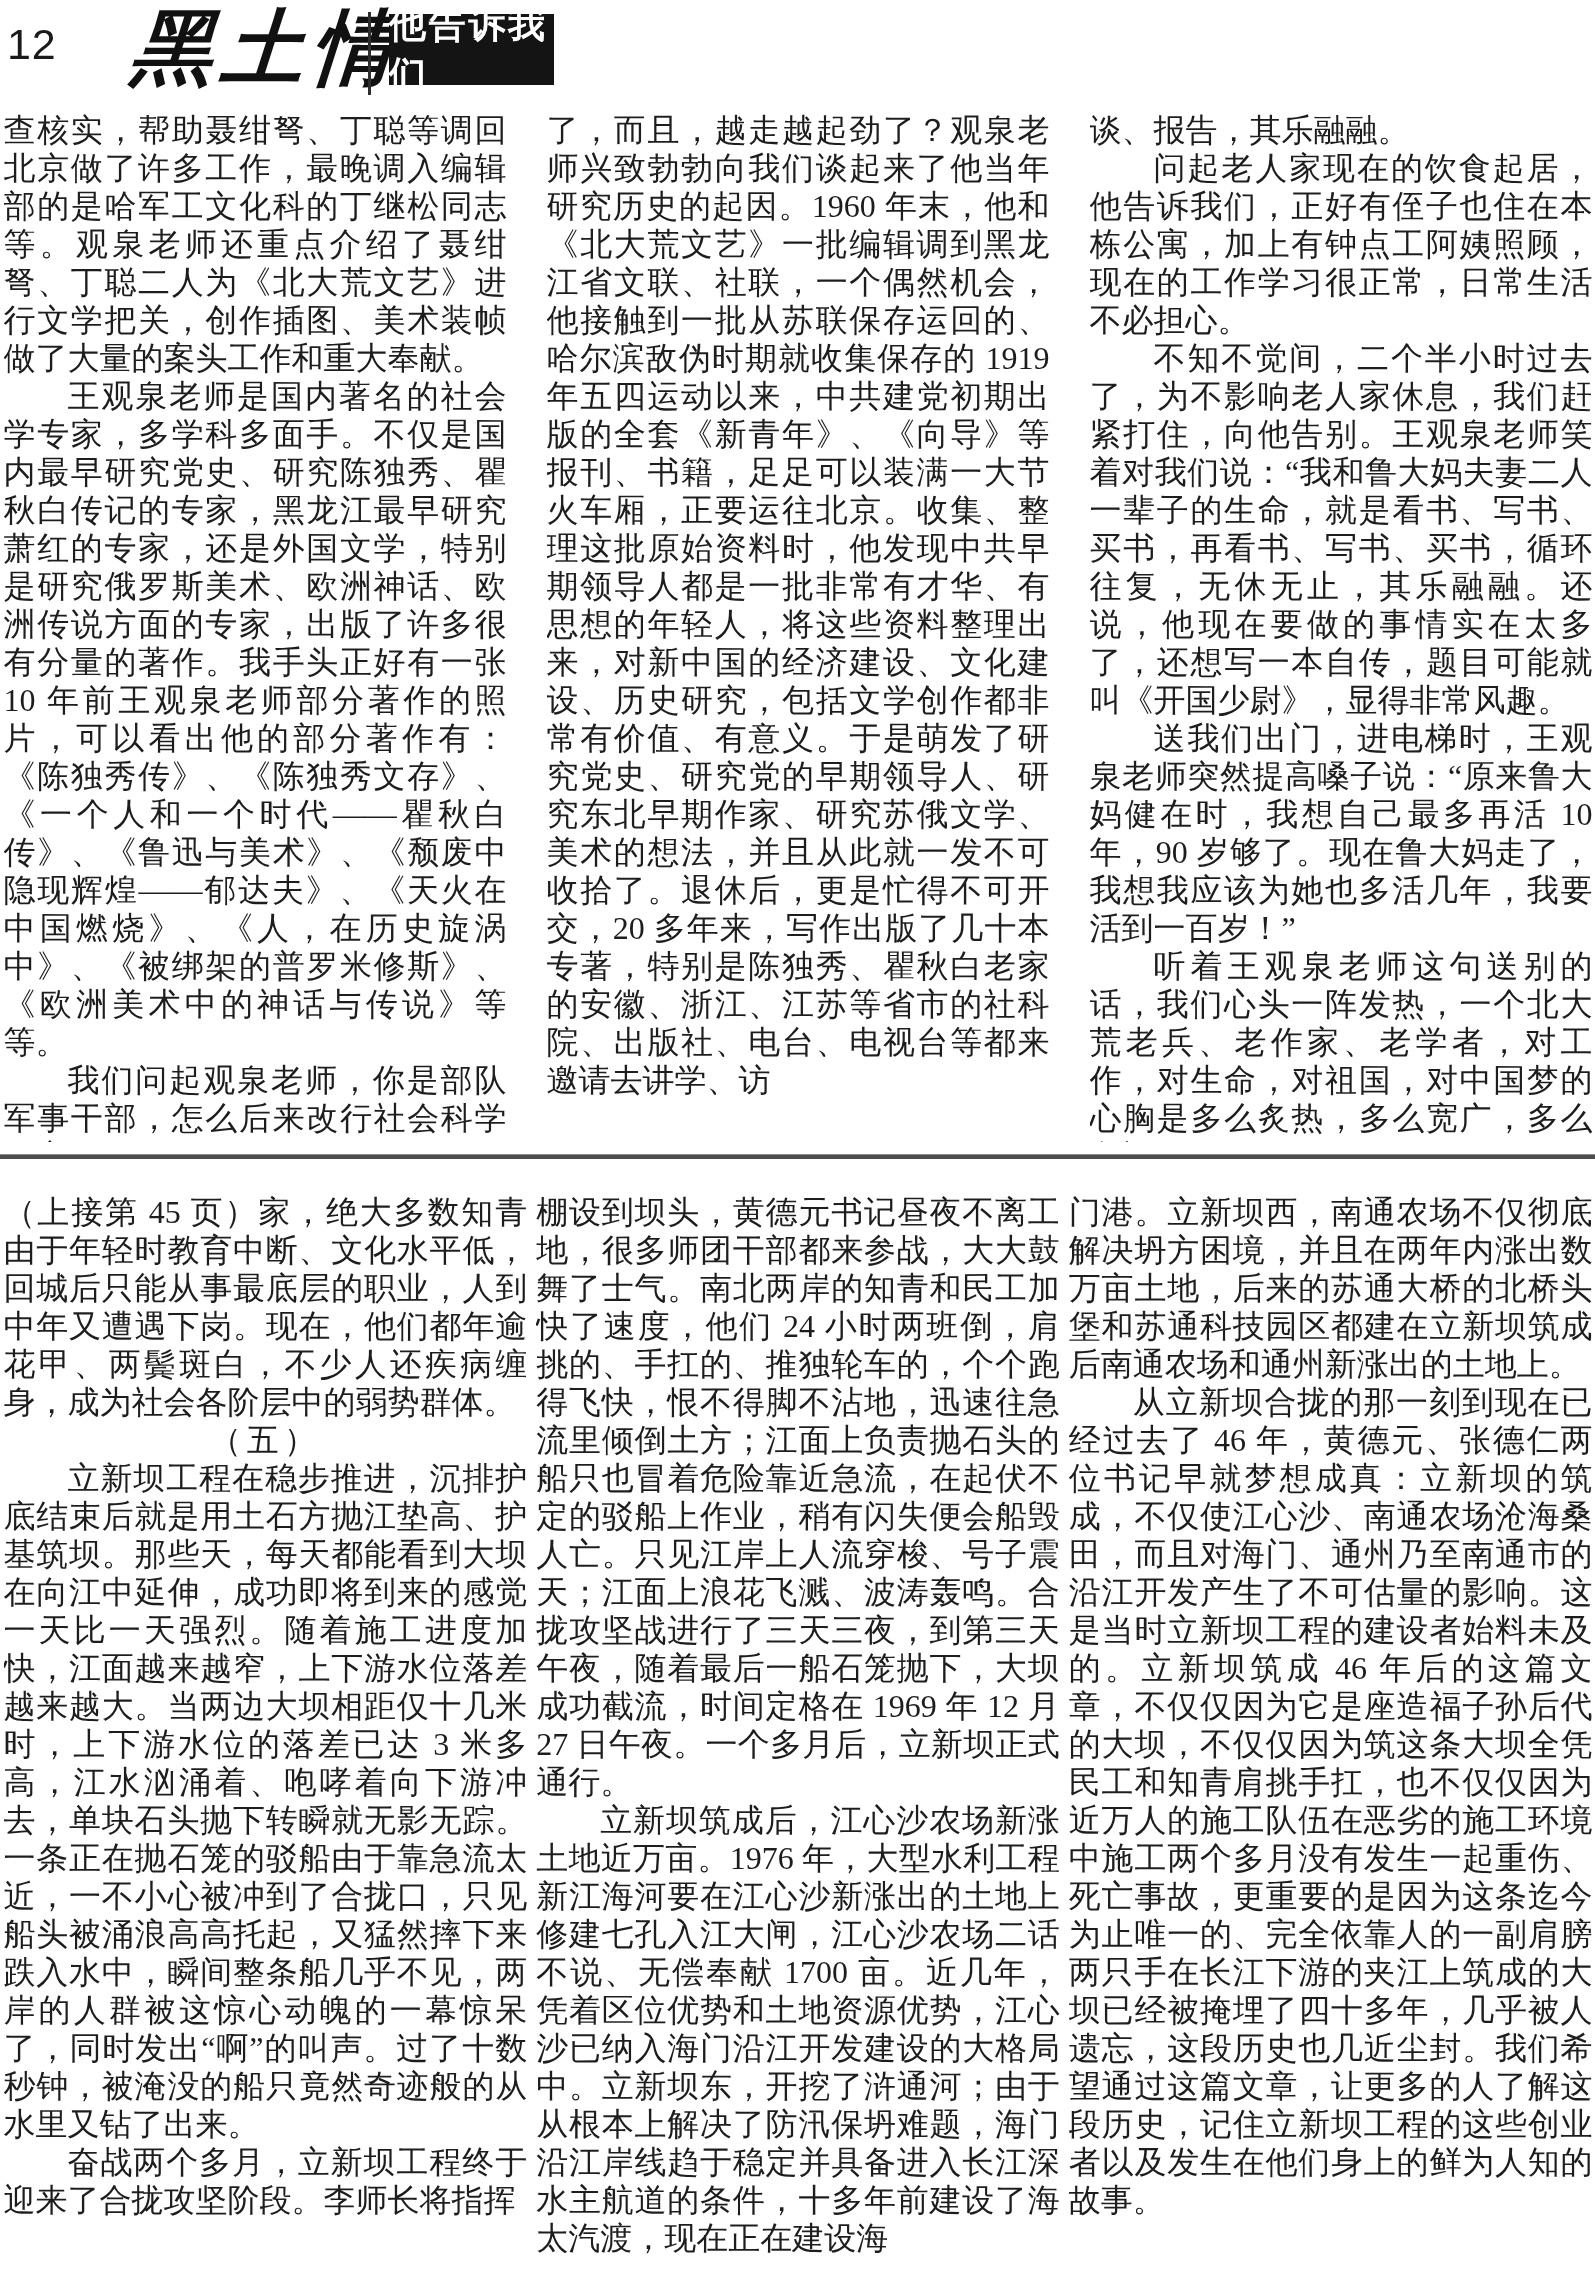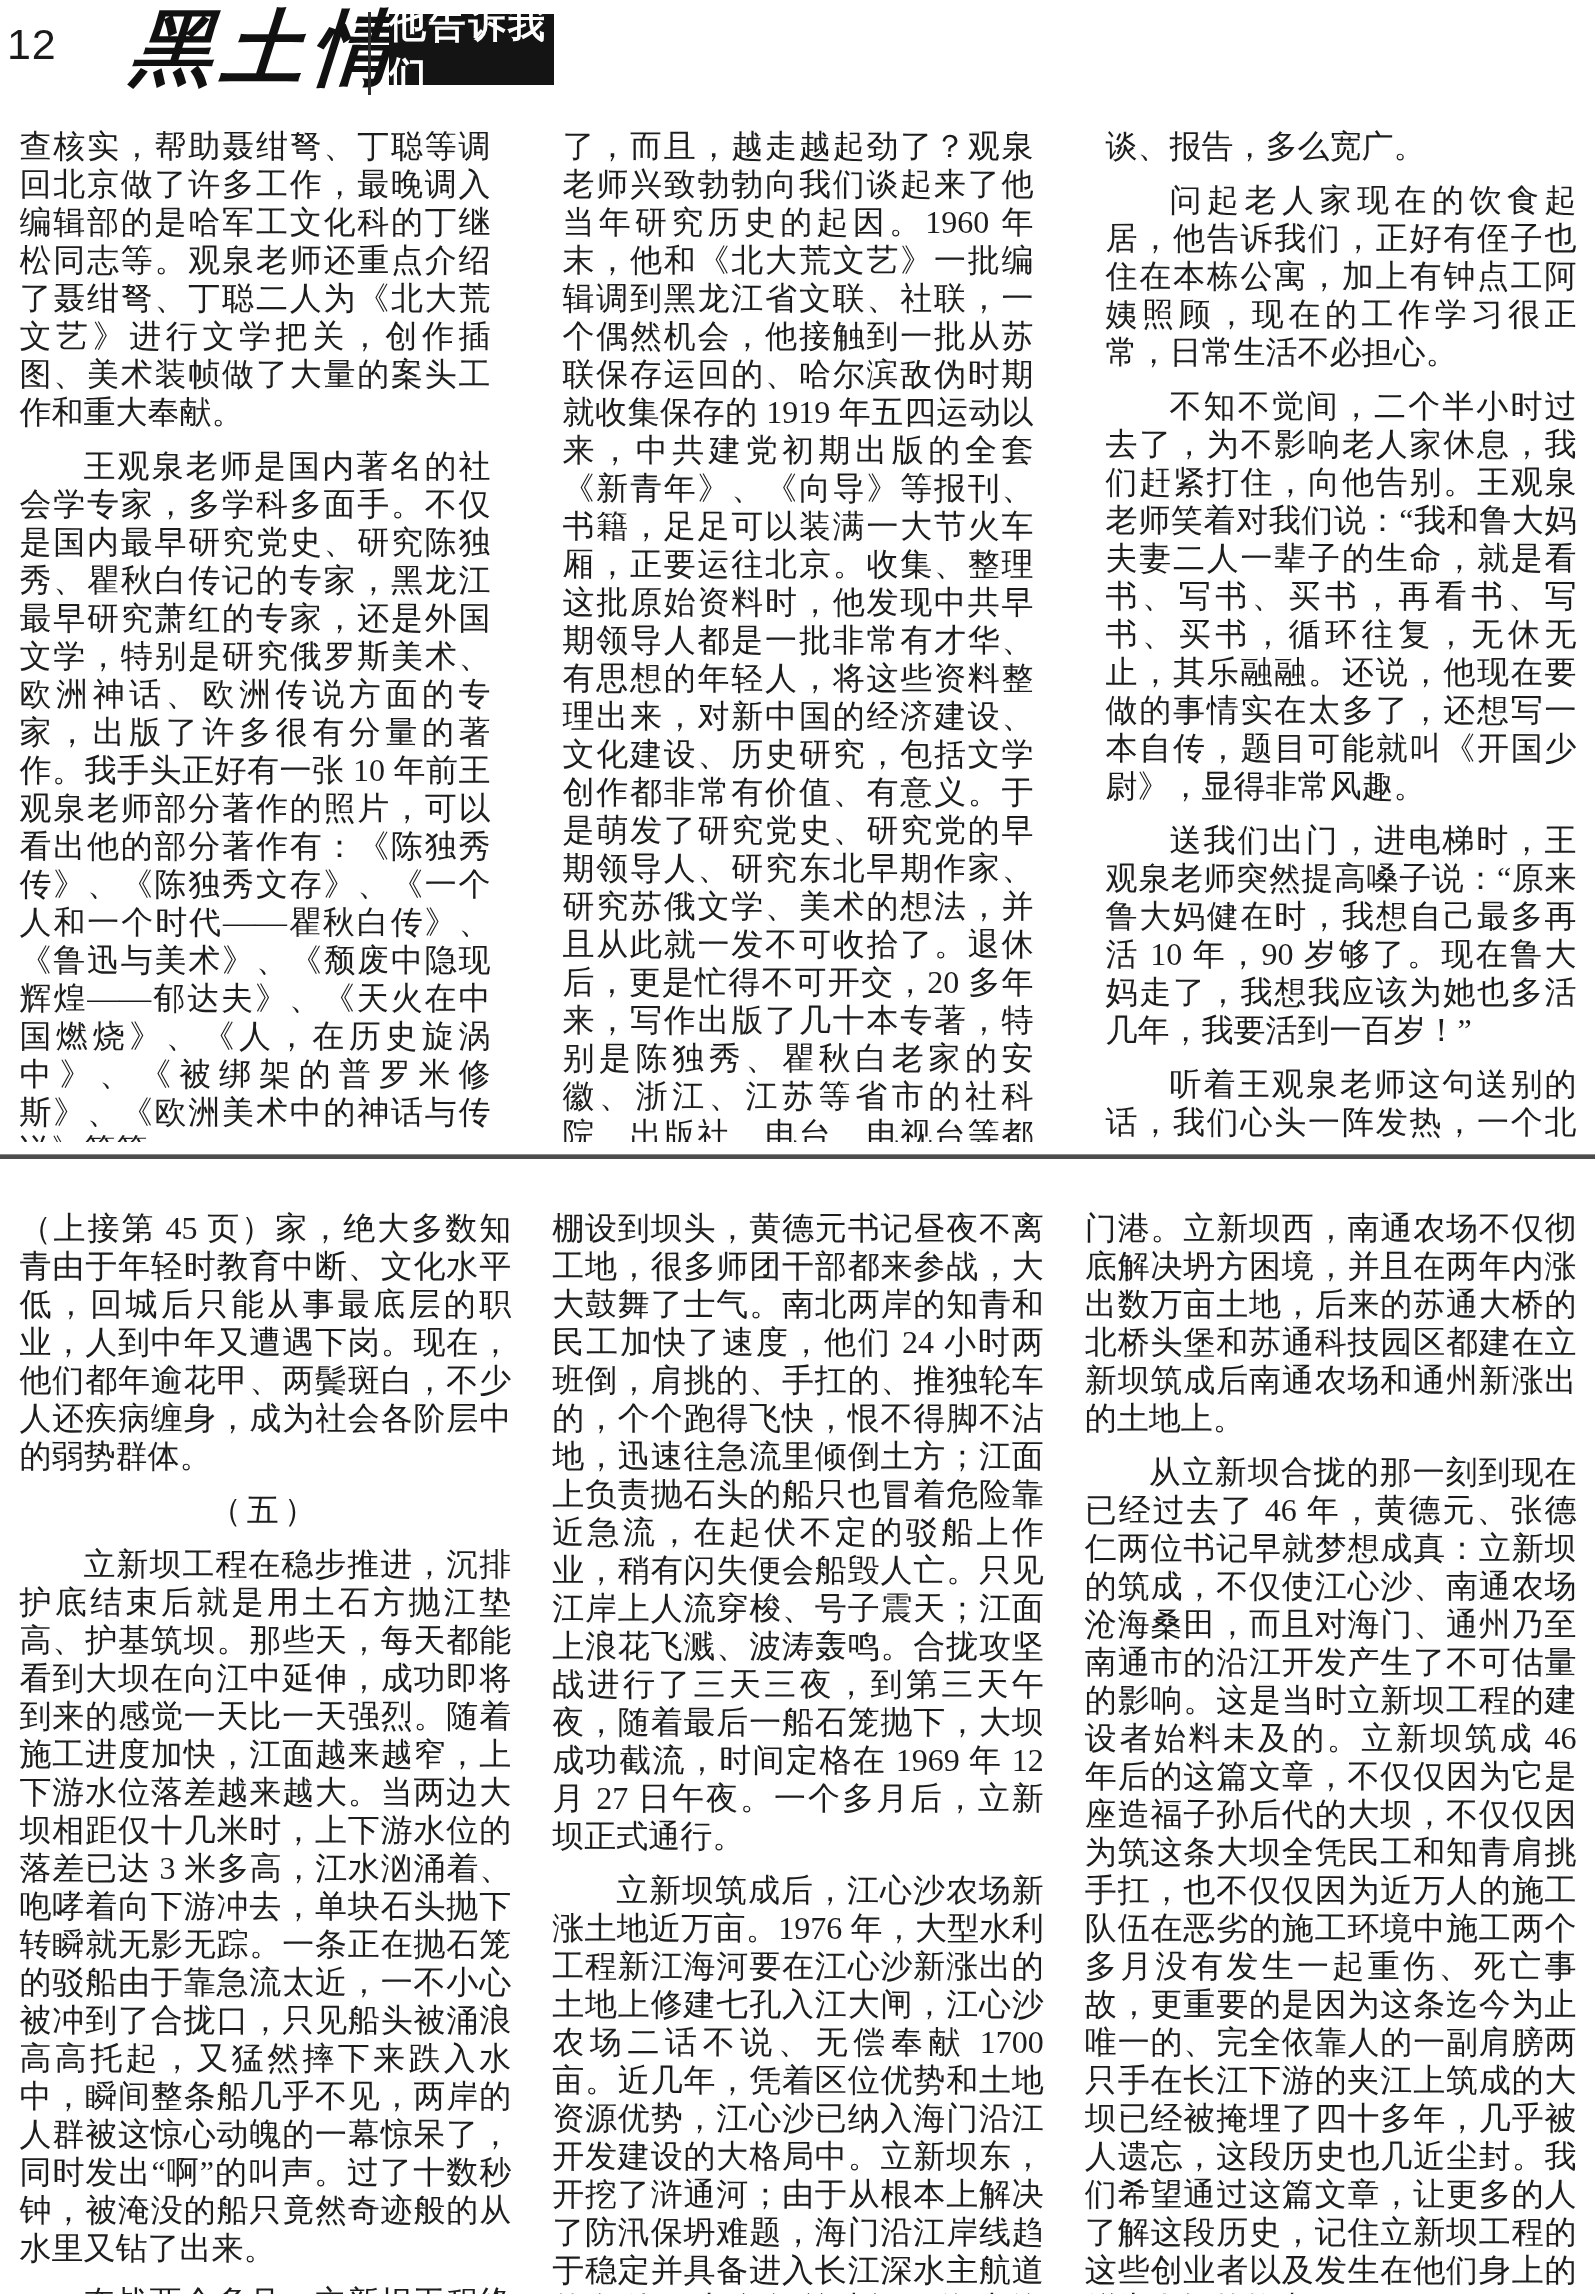--- a/index.html
+++ b/index.html
@@ -79,21 +79,21 @@
   .cols.bottom { top: 1193px; height: 1101px; gap: 9px; }
   .col {
     flex: 1 1 0;
     min-width: 0;
     font-size: 32px;
     line-height: 38px;
     text-align: justify;
     text-justify: inter-character;
     overflow: hidden;
   }
-  .col p { margin: 16px; padding: 0; }
+  .col p { margin: 0; padding: 0; }
   .col p.cont { text-indent: 0; }
   .col p.ind  { text-indent: 2em; }
   .col p.sec-head {
     text-align: center;
     text-indent: 0;
     font-weight: 400;
     letter-spacing: 5.3px;
   }
 
   
@@ -121,21 +121,21 @@
   <section class="cols top">
     <div class="col">
       <p class="cont">查核实，帮助聂绀弩、丁聪等调回北京做了许多工作，最晚调入编辑部的是哈军工文化科的丁继松同志等。观泉老师还重点介绍了聂绀弩、丁聪二人为《北大荒文艺》进行文学把关，创作插图、美术装帧做了大量的案头工作和重大奉献。</p>
       <p class="ind">王观泉老师是国内著名的社会学专家，多学科多面手。不仅是国内最早研究党史、研究陈独秀、瞿秋白传记的专家，黑龙江最早研究萧红的专家，还是外国文学，特别是研究俄罗斯美术、欧洲神话、欧洲传说方面的专家，出版了许多很有分量的著作。我手头正好有一张 10 年前王观泉老师部分著作的照片，可以看出他的部分著作有：《陈独秀传》、《陈独秀文存》、《一个人和一个时代——瞿秋白传》、《鲁迅与美术》、《颓废中隐现辉煌——郁达夫》、《天火在中国燃烧》、《人，在历史旋涡中》、《被绑架的普罗米修斯》、《欧洲美术中的神话与传说》等等。</p>
       <p class="ind">我们问起观泉老师，你是部队军事干部，怎么后来改行社会科学研究</p>
     </div>
     <div class="col">
       <p class="cont">了，而且，越走越起劲了？观泉老师兴致勃勃向我们谈起来了他当年研究历史的起因。1960 年末，他和《北大荒文艺》一批编辑调到黑龙江省文联、社联，一个偶然机会，他接触到一批从苏联保存运回的、哈尔滨敌伪时期就收集保存的 1919 年五四运动以来，中共建党初期出版的全套《新青年》、《向导》等报刊、书籍，足足可以装满一大节火车厢，正要运往北京。收集、整理这批原始资料时，他发现中共早期领导人都是一批非常有才华、有思想的年轻人，将这些资料整理出来，对新中国的经济建设、文化建设、历史研究，包括文学创作都非常有价值、有意义。于是萌发了研究党史、研究党的早期领导人、研究东北早期作家、研究苏俄文学、美术的想法，并且从此就一发不可收拾了。退休后，更是忙得不可开交，20 多年来，写作出版了几十本专著，特别是陈独秀、瞿秋白老家的安徽、浙江、江苏等省市的社科院、出版社、电台、电视台等都来邀请去讲学、访</p>
     </div>
     <div class="col">
-      <p class="cont">谈、报告，多么宽广。</p>
+      <p class="cont">谈、报告，其乐融融。</p>
       <p class="ind">问起老人家现在的饮食起居，他告诉我们，正好有侄子也住在本栋公寓，加上有钟点工阿姨照顾，现在的工作学习很正常，日常生活不必担心。</p>
       <p class="ind">不知不觉间，二个半小时过去了，为不影响老人家休息，我们赶紧打住，向他告别。王观泉老师笑着对我们说：“我和鲁大妈夫妻二人一辈子的生命，就是看书、写书、买书，再看书、写书、买书，循环往复，无休无止，其乐融融。还说，他现在要做的事情实在太多了，还想写一本自传，题目可能就叫《开国少尉》，显得非常风趣。</p>
       <p class="ind">送我们出门，进电梯时，王观泉老师突然提高嗓子说：“原来鲁大妈健在时，我想自己最多再活 10 年，90 岁够了。现在鲁大妈走了，我想我应该为她也多活几年，我要活到一百岁！”</p>
       <p class="ind">听着王观泉老师这句送别的话，我们心头一阵发热，一个北大荒老兵、老作家、老学者，对工作，对生命，对祖国，对中国梦的心胸是多么炙热，多么宽广，多么久远！</p>
     </div>
   </section>
 
   <div class="section-rule"></div>
 
   <section class="cols bottom">

